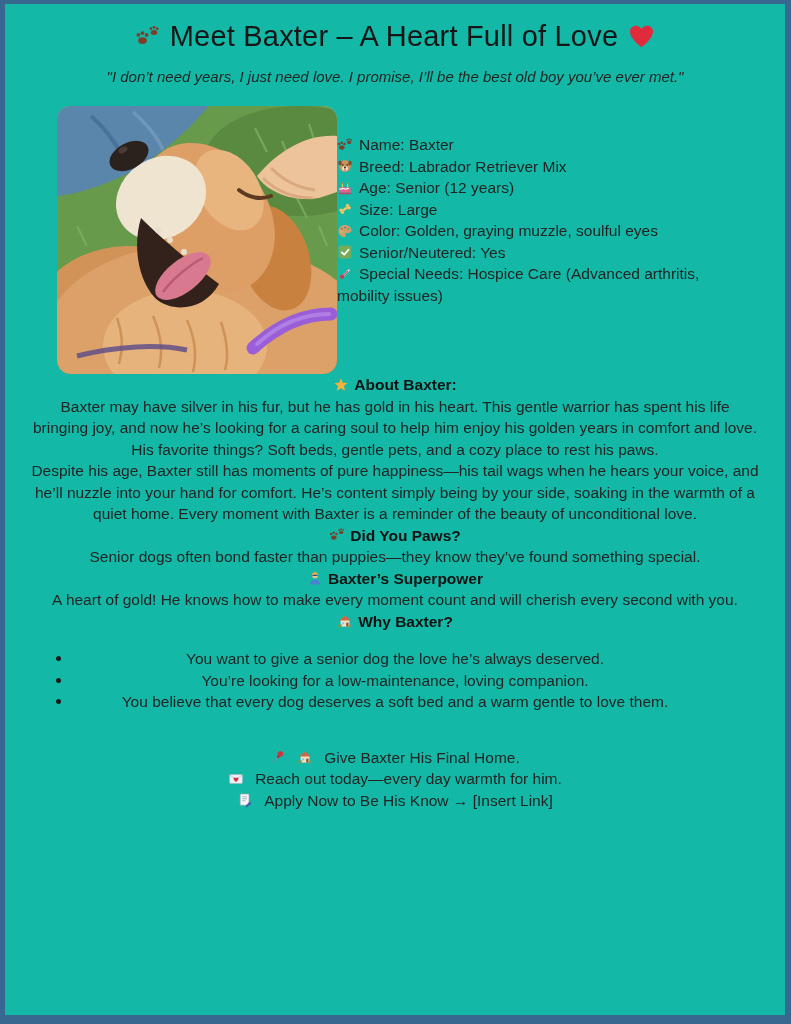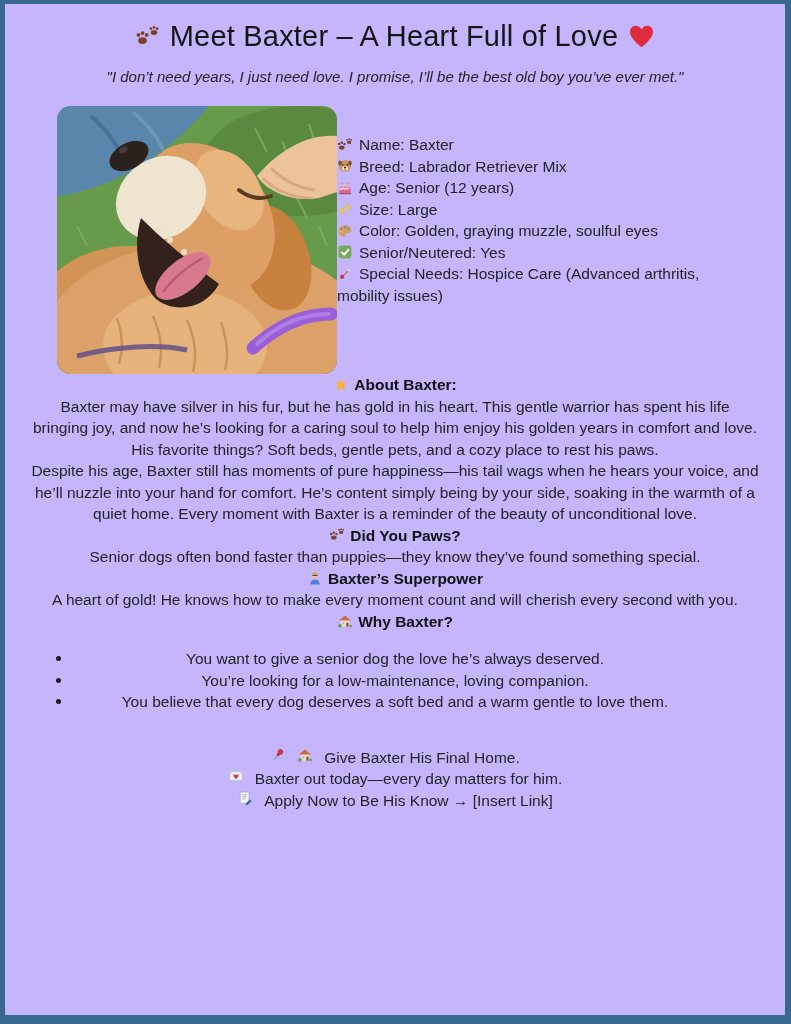--- a/index.html
+++ b/index.html
@@ -1,19 +1,19 @@
 <!DOCTYPE html>
 <html><head>
 <meta charset="utf-8">
 <title>Meet Baxter – A Heart Full of Love</title>
 <style>
   html,body{margin:0;padding:0;background:#fff;}
   .page{
     position:relative;width:791px;height:1024px;box-sizing:border-box;
-    background:#c4b5fd;border-style:solid;border-color:#38678f;
+    background:#14b8a6;border-style:solid;border-color:#38678f;
     border-width:4px 6px 9px 5px;overflow:hidden;
     font-family:"Liberation Sans","DejaVu Sans",sans-serif;color:#242424;
   }
   .content{padding:0 26px;}
   h1.title{
     display:flex;justify-content:center;align-items:center;gap:10px;
     margin:16px 0 0;font-size:29px;font-weight:500;color:#161616;letter-spacing:.2px;
   }
   .quote{margin:15px 0 0;text-align:center;font-style:italic;font-size:15px;color:#242424;}
   .hero{display:flex;gap:0;margin:21px 0 0 26px;}
@@ -31,21 +31,21 @@
   h2.sec .ic{margin-right:5px;}
   .sec-about{margin-top:45px;}
   .sec-dyk{margin-top:17px;}
   .sec-sp{margin-top:36px;}
   .sec-why{margin-top:28px;}
   p.body{margin:0;text-align:center;font-size:15.5px;line-height:21.5px;color:#242424;}
   ul.why{list-style:none;margin:16px;padding:0;}
   ul.why li{position:relative;text-align:center;font-size:15.5px;line-height:21.5px;color:#242424;}
   .dot{position:absolute;left:9px;top:8px;width:5px;height:5px;border-radius:50%;background:#1a1a1a;}
   .cta{margin-top:34px;}
-  .cta-line{display:flex;justify-content:center;gap:5px;font-size:15.5px;line-height:21.5px;color:#242424;}
+  .cta-line{display:flex;justify-content:center;align-items:center;gap:5px;font-size:15.5px;line-height:21.5px;color:#242424;}
 </style>
 </head>
 <body>
 
 <div class="page">
   <div class="content">
 
     <h1 class="title">
       <span class="ic ic-title">
           <svg viewBox="0 0 20 20">
@@ -277,21 +277,21 @@
         <span>Give Baxter His Final Home.</span>
       </div>
       <div class="cta-line">
         <span class="ic">
             <svg viewBox="0 0 20 20">
               <rect x="2" y="4.5" width="16" height="11" rx="1.2" fill="#eef1f6" stroke="#aab4c2" stroke-width="0.8"></rect>
               <path d="M2.4 5 10 11 17.6 5" fill="none" stroke="#aab4c2" stroke-width="0.8"></path>
               <path d="M10 13.8c-2.1-1.7-3-2.9-3-4 0-.9.7-1.6 1.6-1.6.6 0 1.1.3 1.4.9.3-.6.8-.9 1.4-.9.9 0 1.6.7 1.6 1.6 0 1.1-.9 2.3-3 4Z" fill="#d0353f"></path>
             </svg>
           </span>
-        <span>Baxter out today—every day matters for him.</span>
+        <span>Reach out today—every day warmth for him.</span>
       </div>
       <div class="cta-line">
         <span class="ic">
             <svg viewBox="0 0 20 20">
               <rect x="4" y="2.5" width="11" height="14" rx="1" fill="#f4f6f8" stroke="#9aa4b0" stroke-width="0.8"></rect>
               <path d="M6.5 6h6M6.5 8.5h6M6.5 11h4" stroke="#9aa4b0" stroke-width="1"></path>
               <path d="M11.5 16.5 16 12l2 2-4.5 4.5-2.6.6Z" fill="#3d5fb0"></path>
             </svg>
           </span>
         <span>Apply Now to Be His Know → [Insert Link]</span>

